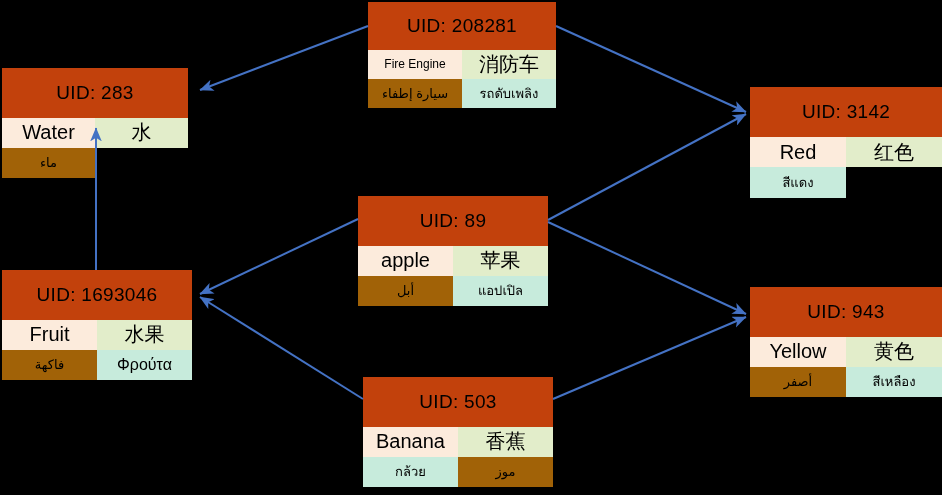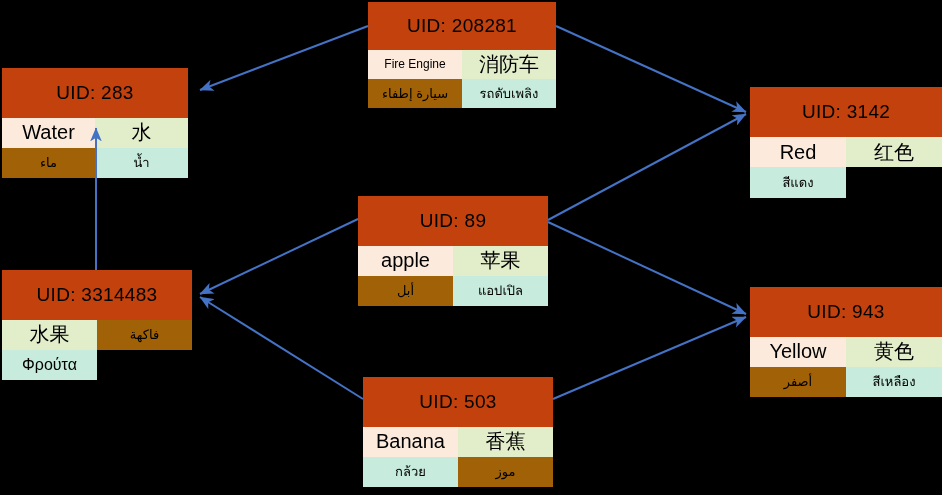--- a/index.html
+++ b/index.html
@@ -69,21 +69,20 @@
       <div class="cell th">รถดับเพลิง</div>
     </div>
   </div>
 
   <div class="node" style="left:2px; top:68px; width:186px; height:110px;">
     <div class="hdr">UID: 283</div>
     <div class="cells">
       <div class="cell en">Water</div>
       <div class="cell zh">水</div>
       <div class="cell ar">ماء</div>
-      <div class="cell th">น้ำ</div>
     </div>
   </div>
 
   <div class="node" style="left:750px; top:87px; width:192px; height:111px;">
     <div class="hdr">UID: 3142</div>
     <div class="cells">
       <div class="cell en">Red</div>
       <div class="cell zh">红色</div>
       <div class="cell th">สีแดง</div>
     </div>
@@ -93,22 +92,23 @@
     <div class="hdr">UID: 89</div>
     <div class="cells">
       <div class="cell en">apple</div>
       <div class="cell zh">苹果</div>
       <div class="cell ar">أبل</div>
       <div class="cell th">แอปเปิล</div>
     </div>
   </div>
 
   <div class="node greek" style="left:2px; top:270px; width:190px; height:110px;">
-    <div class="hdr">UID: 3314483</div>
+    <div class="hdr">UID: 1693046</div>
     <div class="cells">
+      <div class="cell en">Fruit</div>
       <div class="cell zh">水果</div>
       <div class="cell ar">فاكهة</div>
       <div class="cell th">Φρούτα</div>
     </div>
   </div>
 
   <div class="node" style="left:750px; top:287px; width:192px; height:110px;">
     <div class="hdr">UID: 943</div>
     <div class="cells">
       <div class="cell en">Yellow</div>

